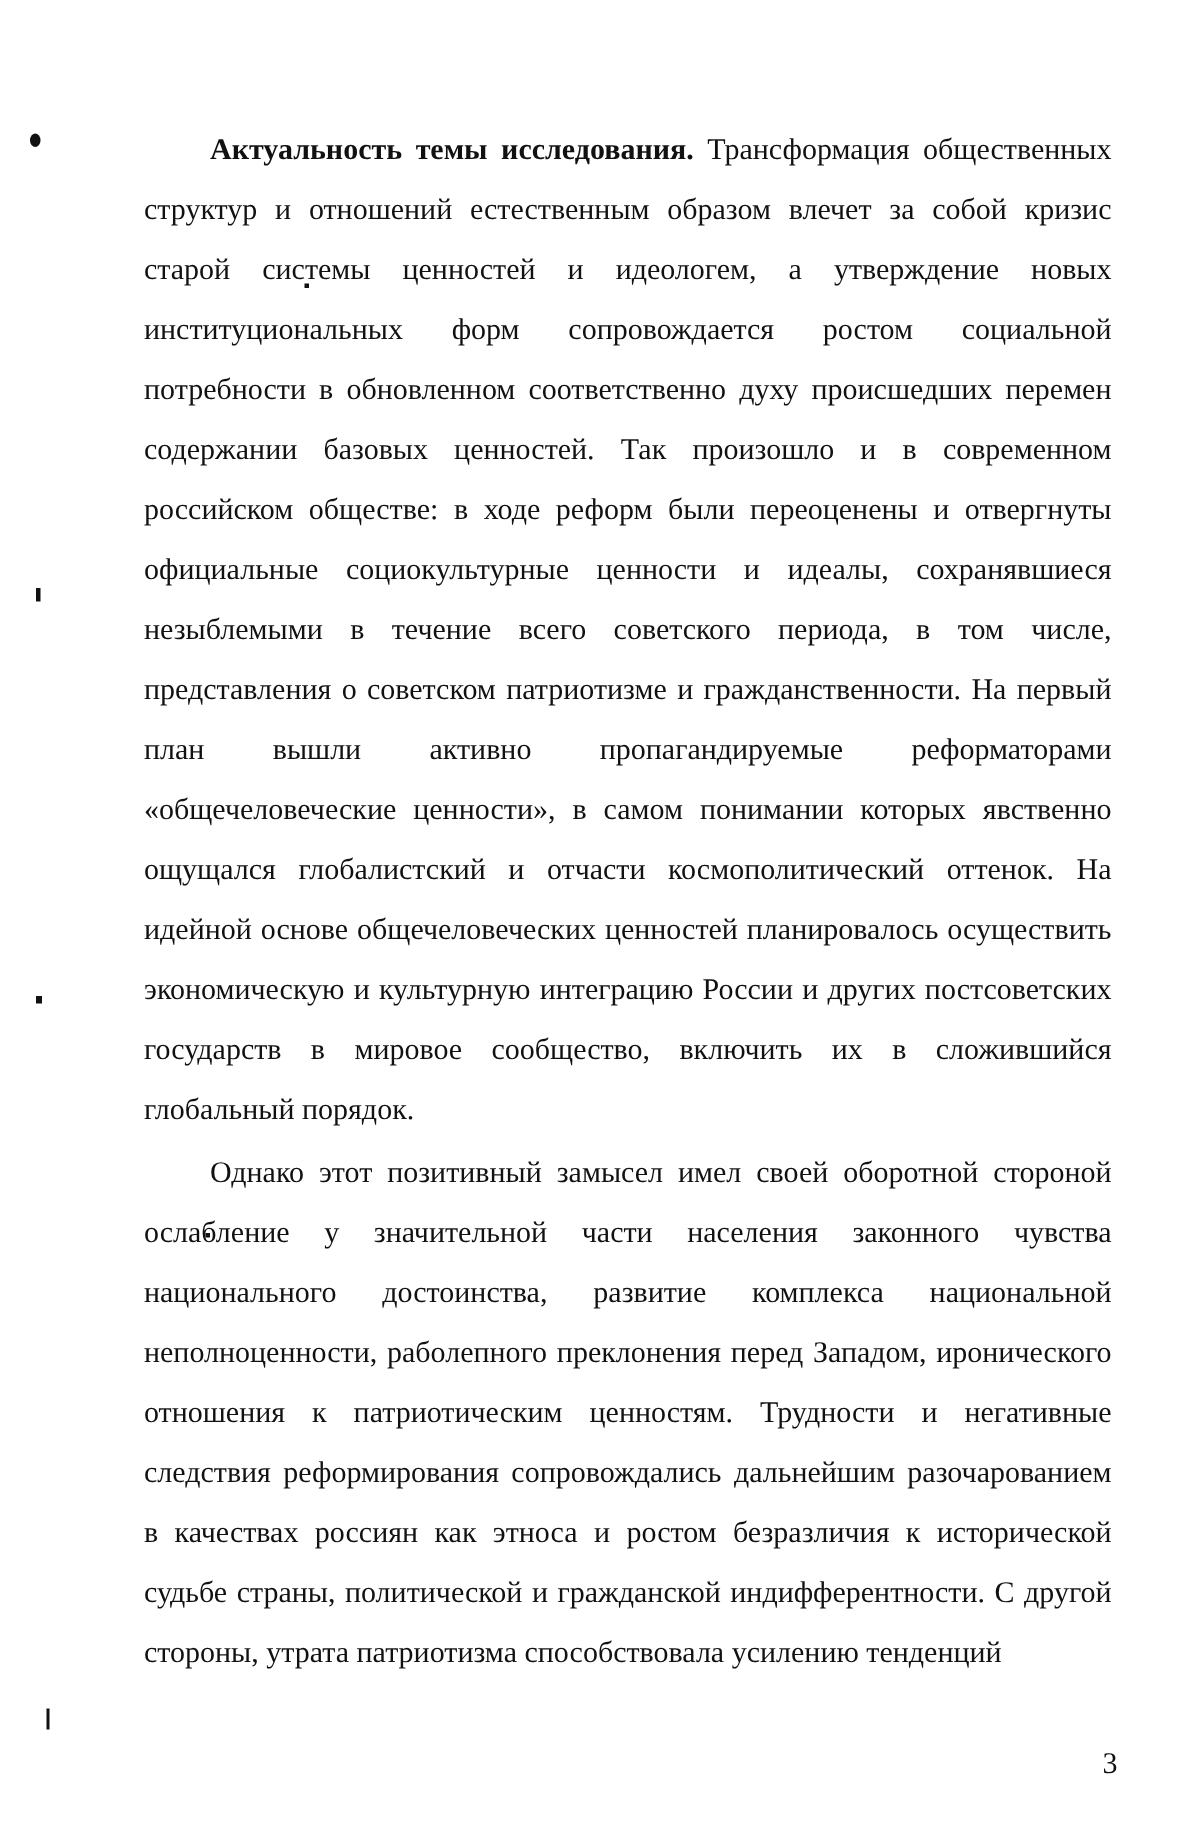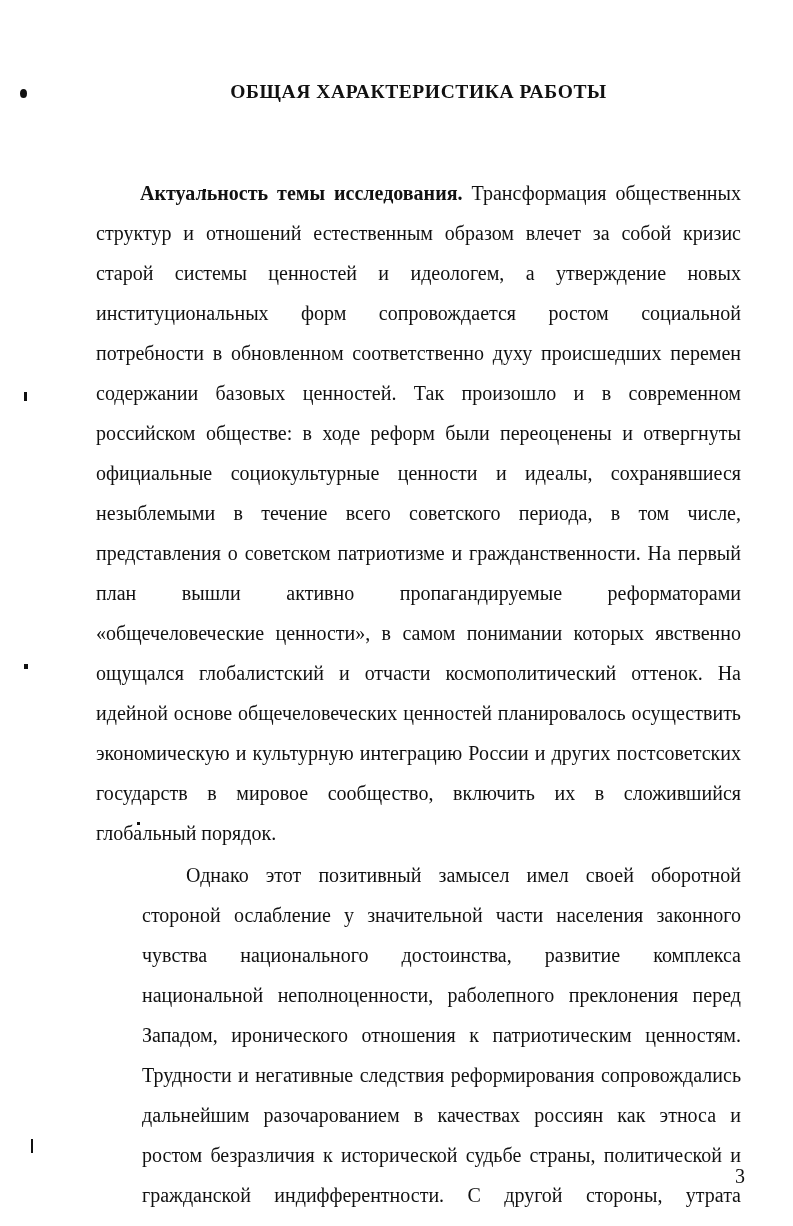--- a/index.html
+++ b/index.html
@@ -46,21 +46,20 @@
     text-justify: inter-word;
     font-size: 20px;
     line-height: 40px;
     margin: 0 0 0 0;
     text-indent: 44px;
     hyphens: none;
   }
 
   .para + .para {
     margin-top: 2px;
-    margin-left: 46px;
   }
 
   .lead {
     font-weight: bold;
   }
 
   .page-number {
     position: absolute;
     right: 48px;
     bottom: 38px;
@@ -118,21 +117,20 @@
 
   <span class="speck speck-dot"></span>
   <span class="speck speck-tick1"></span>
   <span class="speck speck-tick2"></span>
   <span class="speck speck-tick3"></span>
   <span class="speck speck-tick4"></span>
   <span class="speck speck-tick5"></span>
 
   <div class="content">
 
-    <h1 class="doc-title">ОБЩАЯ ХАРАКТЕРИСТИКА РАБОТЫ</h1>
 
     <p class="para">
       <span class="lead">Актуальность темы исследования.</span><span> Трансформация общественных структур и отношений естественным образом влечет за собой кризис старой системы ценностей и идеологем, а утверждение новых институциональных форм сопровождается ростом социальной потребности в обновленном соответственно духу происшедших перемен содержании базовых ценностей. Так произошло и в современном российском обществе: в ходе реформ были переоценены и отвергнуты официальные социокультурные ценности и идеалы, сохранявшиеся незыблемыми  в течение всего советского периода, в том числе, представления о советском патриотизме и гражданственности. На первый план вышли активно пропагандируемые реформаторами «общечеловеческие ценности», в самом понимании которых явственно ощущался глобалистский и отчасти космополитический оттенок. На идейной основе общечеловеческих ценностей планировалось осуществить экономическую и культурную интеграцию России и других постсоветских государств в мировое сообщество, включить их в сложившийся глобальный порядок.</span>
     </p>
 
     <p class="para">
       <span>Однако этот позитивный замысел имел своей оборотной стороной ослабление у значительной части населения законного чувства национального достоинства, развитие комплекса национальной неполноценности, раболепного преклонения перед Западом, иронического отношения к патриотическим ценностям. Трудности и негативные следствия реформирования сопровождались дальнейшим разочарованием в качествах россиян как этноса и ростом безразличия к исторической судьбе страны, политической и гражданской индифферентности. С другой стороны, утрата патриотизма способствовала усилению тенденций</span>
     </p>
 
   </div>

